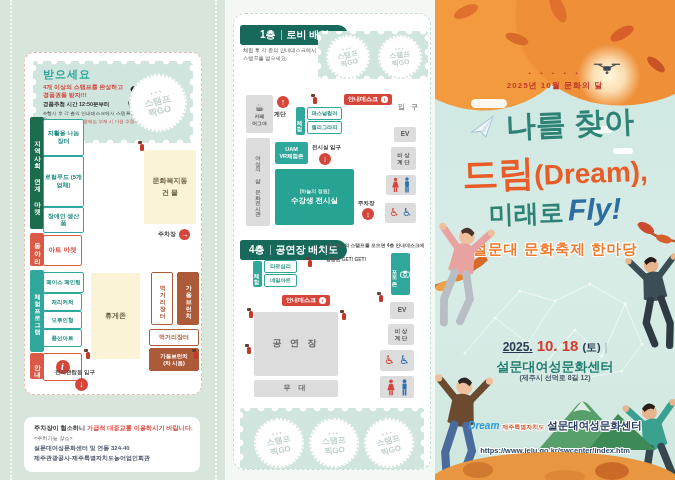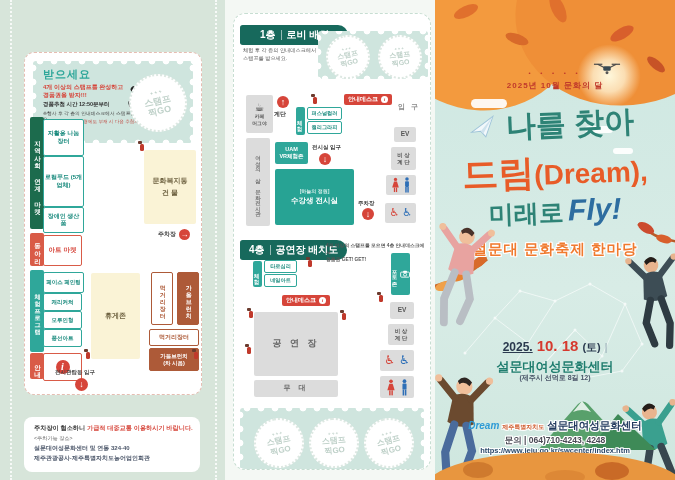--- a/index.html
+++ b/index.html
@@ -450,21 +450,20 @@
     <svg class="abs" style="left:95px;top:396px;" width="135" height="54" viewBox="0 0 135 54">
       <path d="M8 54 L48 8 Q53 3 58 8 L100 54 Z" fill="#58a06b"></path>
       <path d="M58 54 L88 18 L126 54 Z" fill="#3e8a57"></path>
       <path d="M43 16 L52 5 L61 16 Q52 12 43 16 Z" fill="#dfeee4"></path>
     </svg>
     <div class="ctr" style="top:419px;display:flex;justify-content:center;align-items:baseline;gap:3px;">
       <span style="font-size:10px;font-weight:900;font-style:italic;color:#2e9bd6;">Dream</span>
       <span style="font-size:6px;font-weight:700;color:#cf5a2c;" class="outline-w">제주특별자치도</span>
       <span style="font-size:10.5px;font-weight:900;color:#223a5e;" class="outline-w">설문대여성문화센터</span>
     </div>
-    <div class="ctr outline-w" style="top:435px;font-size:8.5px;font-weight:800;color:#4a4a55;">문의 | 064)710-4243, 4248</div>
     <div class="ctr outline-w" style="top:446px;font-size:7.5px;font-weight:700;color:#2c4a6b;">https://www.jeju.go.kr/swcenter/index.htm</div>
 
     <div class="abs" style="left:-10px;bottom:-8px;width:260px;height:36px;background:#e8963f;border-radius:50% 50% 0 0/100% 100% 0 0;"></div>
     <div class="leaf" style="left:28px;bottom:2px;width:30px;height:16px;background:#cf7a2e;"></div>
     <div class="leaf" style="right:46px;bottom:0px;width:34px;height:18px;background:#c96a27;"></div>
     <div class="leaf" style="left:110px;bottom:-4px;width:40px;height:14px;background:#dd8836;"></div>
   </div>
 </div>
 
 </body></html>

